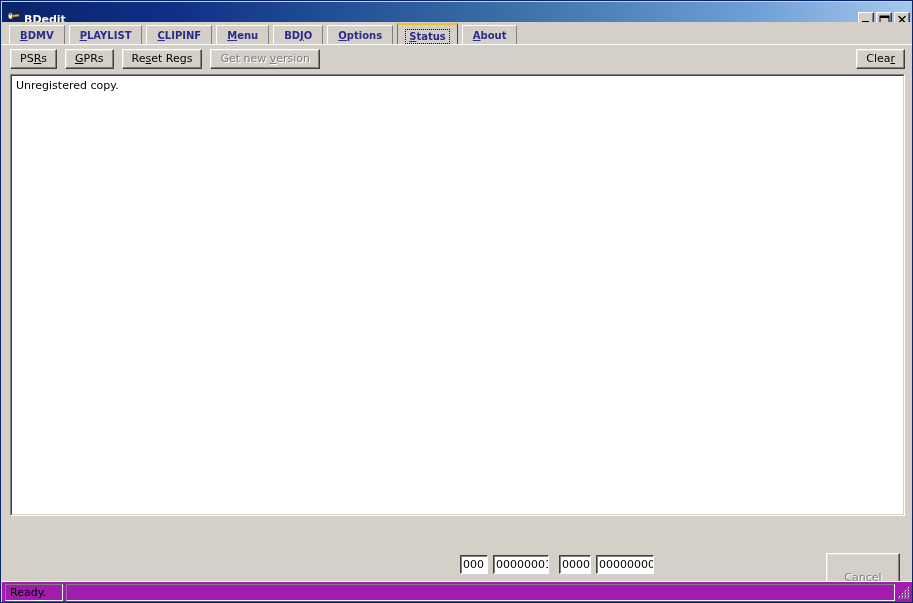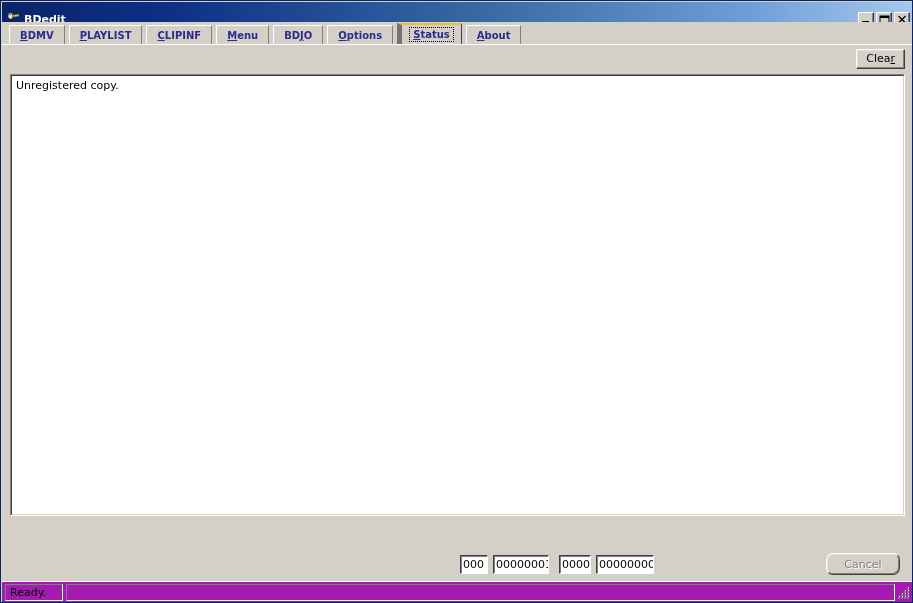--- a/index.html
+++ b/index.html
@@ -104,23 +104,24 @@
     border-left: 1px solid #ffffff;
     border-right: 1px solid #808080;
     cursor: default;
     white-space: nowrap;
   }
   .tab.selected {
     height: 21px;
     margin-top: -2px;
     background: #d4d0c8;
     border-top: 2px solid #e8c13a;
-    border-left: 5px solid #737373;
+    border-left: 1px solid #737373;
     border-right: 1px solid #404040;
     z-index: 3;
+    align-items: flex-end;
   }
   .tab.selected .tab-inner {
     border: 1px dotted #000000;
     padding: 1px 3px;
     line-height: 11px;
   }
   .tab .tab-inner { padding: 1px 3px; line-height: 11px; }
   .acc { text-decoration: underline; }
 
   
@@ -230,22 +231,21 @@
   .f1 { left: 492px; width: 56px; }
   .f2 { left: 558px; width: 32px; }
   .f3 { left: 595px; width: 58px; }
   .cancel-btn {
     position: absolute;
     left: 825px;
     top: 4px;
     width: 74px;
     height: 22px;
     line-height: 20px;
-    padding: 1px;
-    border-radius: 7px;
+    padding: 14px;
   }
 
   
   .statusbar {
     position: absolute;
     left: 1px;
     top: 580px;
     width: 911px;
     height: 21px;
     box-sizing: border-box;
@@ -335,20 +335,26 @@
     </div>
     <div class="tab selected">
       <span class="tab-inner"><span class="acc">S</span><span>tatus</span></span>
     </div>
     <div class="tab">
       <span class="tab-inner"><span class="acc">A</span><span>bout</span></span>
     </div>
   </div>
 
   <div class="toolbar">
+    <div class="tb-left">
+      <button class="btn">PS<span class="acc">R</span>s</button>
+      <button class="btn"><span class="acc">G</span>PRs</button>
+      <button class="btn">Re<span class="acc">s</span>et Regs</button>
+      <button class="btn disabled">Get new <span class="acc">v</span>ersion</button>
+    </div>
     <div class="tb-right">
       <button class="btn">Clea<span class="acc">r</span></button>
     </div>
   </div>
 
   <div class="pane-outer">
     <div class="pane-inner">
       <div class="pane-text">Unregistered copy.</div>
     </div>
   </div>

